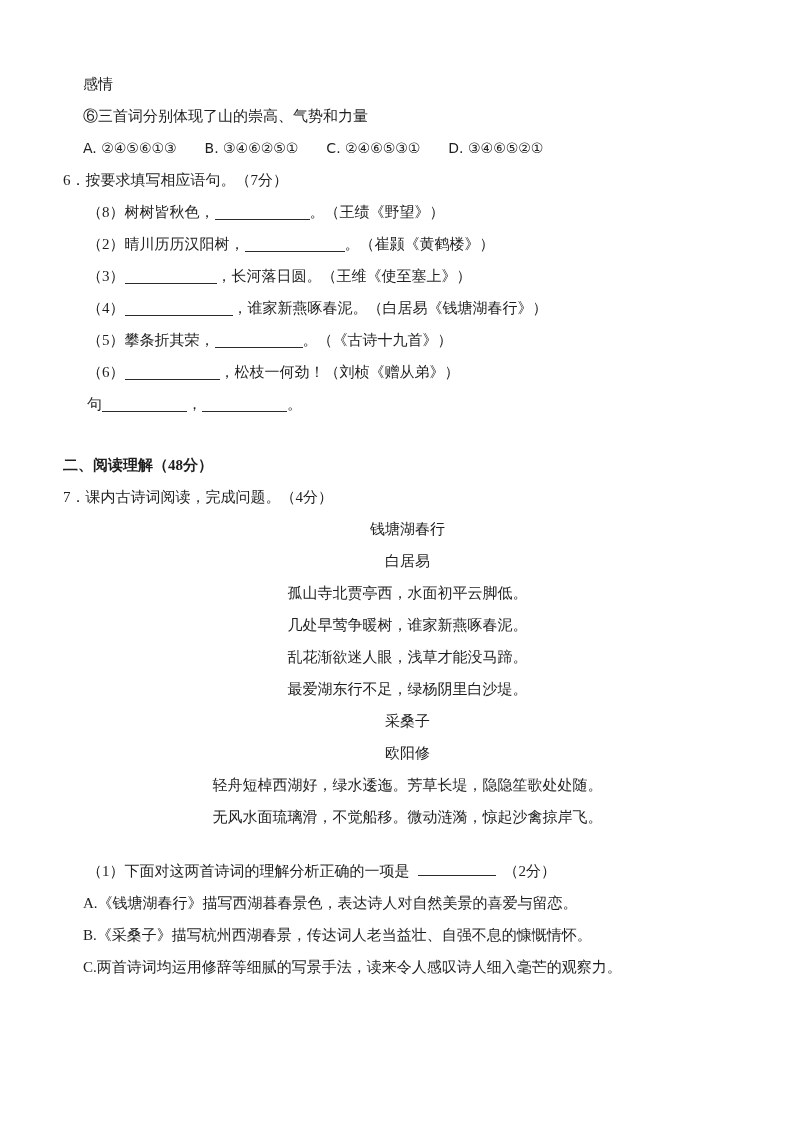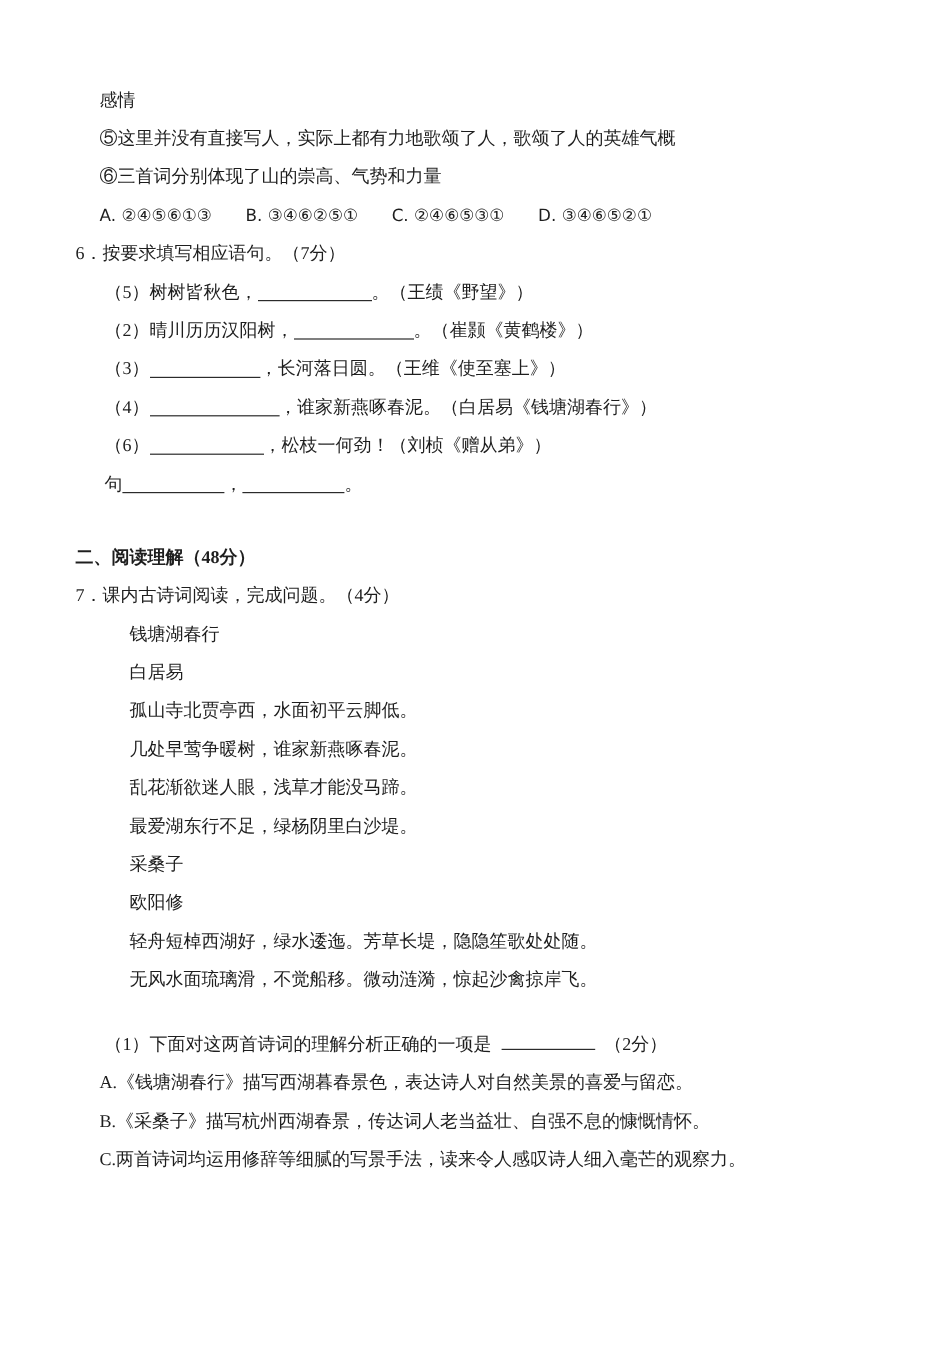--- a/index.html
+++ b/index.html
@@ -29,21 +29,21 @@
   .gap-top { margin-top: 22px; }
   .options-row {
     display: flex;
     gap: 28px;
   }
   .circ-opts {
     font-family: "DejaVu Sans", sans-serif;
     font-size: 14px;
   }
   .center-block {
-    text-align: left;
+    text-align: center;
     padding-left: 45px;
   }
   .blank {
     display: inline-block;
     height: 2px;
     border-bottom: 1px solid #2b2b2b;
     margin-bottom: -3px;
   }
   .b78  { width: 78px; }
   .b85  { width: 85px; }
@@ -53,43 +53,45 @@
   .b100 { width: 100px; }
   .b108 { width: 108px; }
   .score-blank { margin: 0 8px; }
 </style>
 </head>
 <body>
 
 <div class="content">
 
   <div class="ln indent">感情</div>
-  <div class="ln indent">⑤这里并没有直接写人，实际上都有力地歌颂了人，歌颂了人的英雄气概</div>
   <div class="ln indent">⑥三首词分别体现了山的崇高、气势和力量</div>
 
   <div class="ln indent options-row circ-opts">
     <span>A. ②④⑤⑥①③</span>
     <span>B. ③④⑥②⑤①</span>
     <span>C. ②④⑥⑤③①</span>
     <span>D. ③④⑥⑤②①</span>
   </div>
 
   <div class="ln">6．按要求填写相应语句。（7分）</div>
 
   <div class="ln indent2">
-    <span>（5）树树皆秋色，</span><span class="blank b95"></span><span>。（王绩《野望》）</span>
+    <span>（8）树树皆秋色，</span><span class="blank b95"></span><span>。（王绩《野望》）</span>
   </div>
   <div class="ln indent2">
     <span>（2）晴川历历汉阳树，</span><span class="blank b100"></span><span>。（崔颢《黄鹤楼》）</span>
   </div>
   <div class="ln indent2">
     <span>（3）</span><span class="blank b92"></span><span>，长河落日圆。（王维《使至塞上》）</span>
   </div>
   <div class="ln indent2">
     <span>（4）</span><span class="blank b108"></span><span>，谁家新燕啄春泥。（白居易《钱塘湖春行》）</span>
+  </div>
+  <div class="ln indent2">
+    <span>（5）攀条折其荣，</span><span class="blank b88"></span><span>。（《古诗十九首》）</span>
   </div>
   <div class="ln indent2">
     <span>（6）</span><span class="blank b95"></span><span>，松枝一何劲！（刘桢《赠从弟》）</span>
   </div>
 
   <div class="ln indent2">
     <span>句</span><span class="blank b85"></span><span>，</span><span class="blank b85"></span><span>。</span>
   </div>
 
   <div class="ln bold">二、阅读理解（48分）</div>

